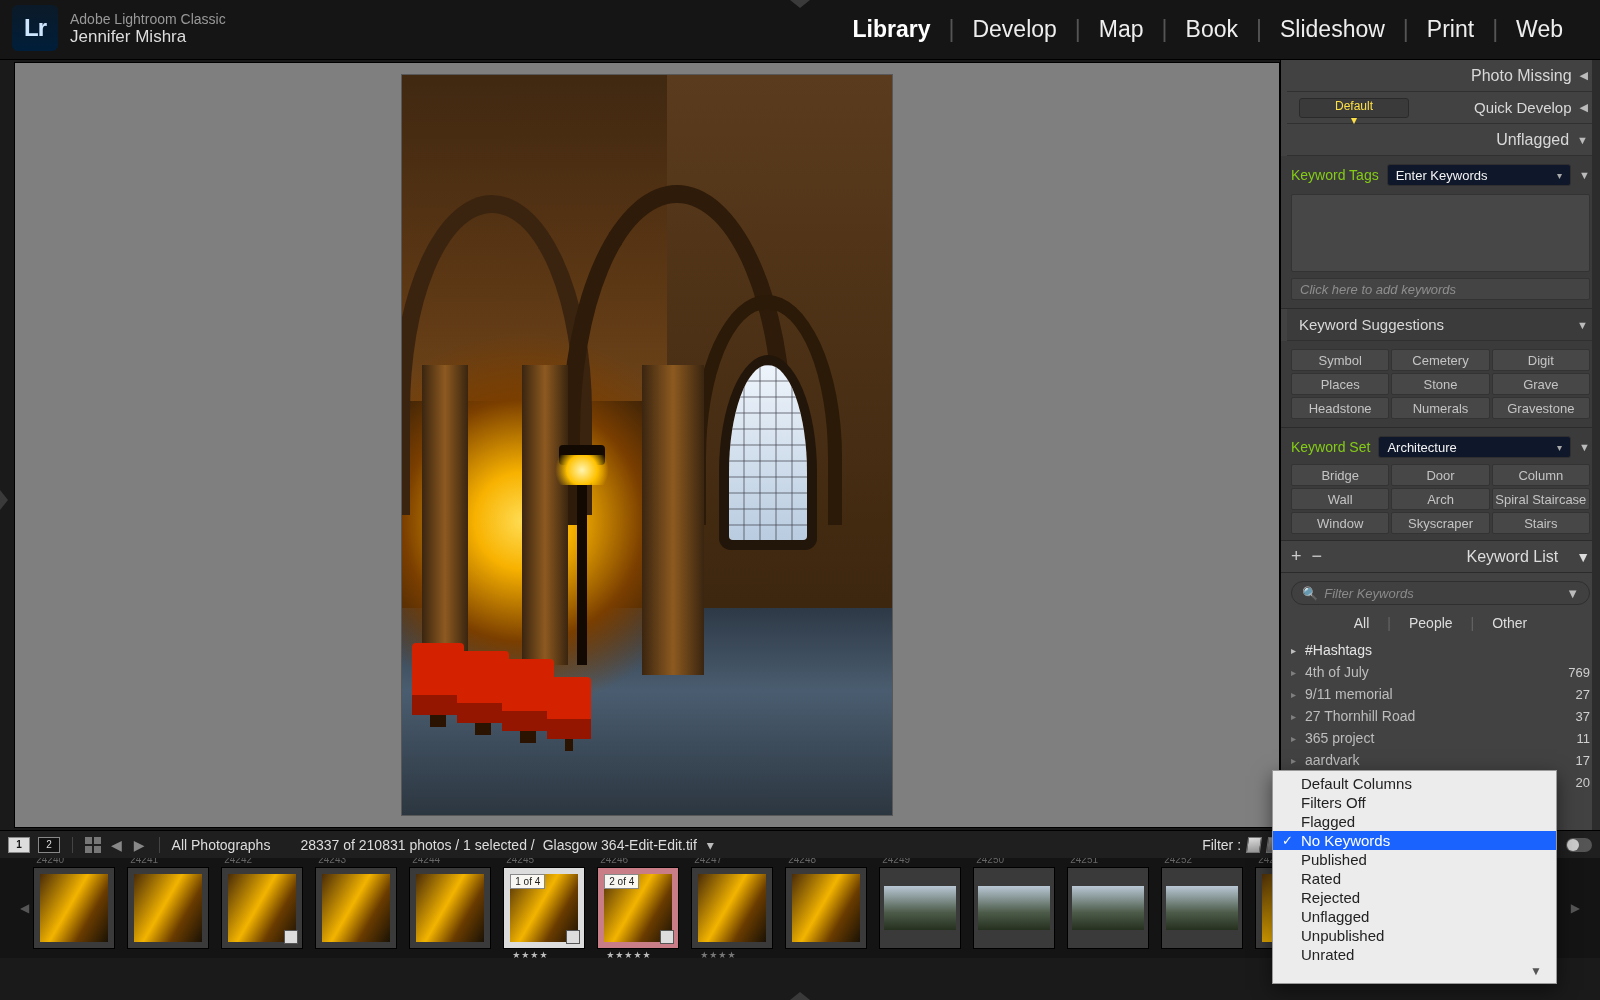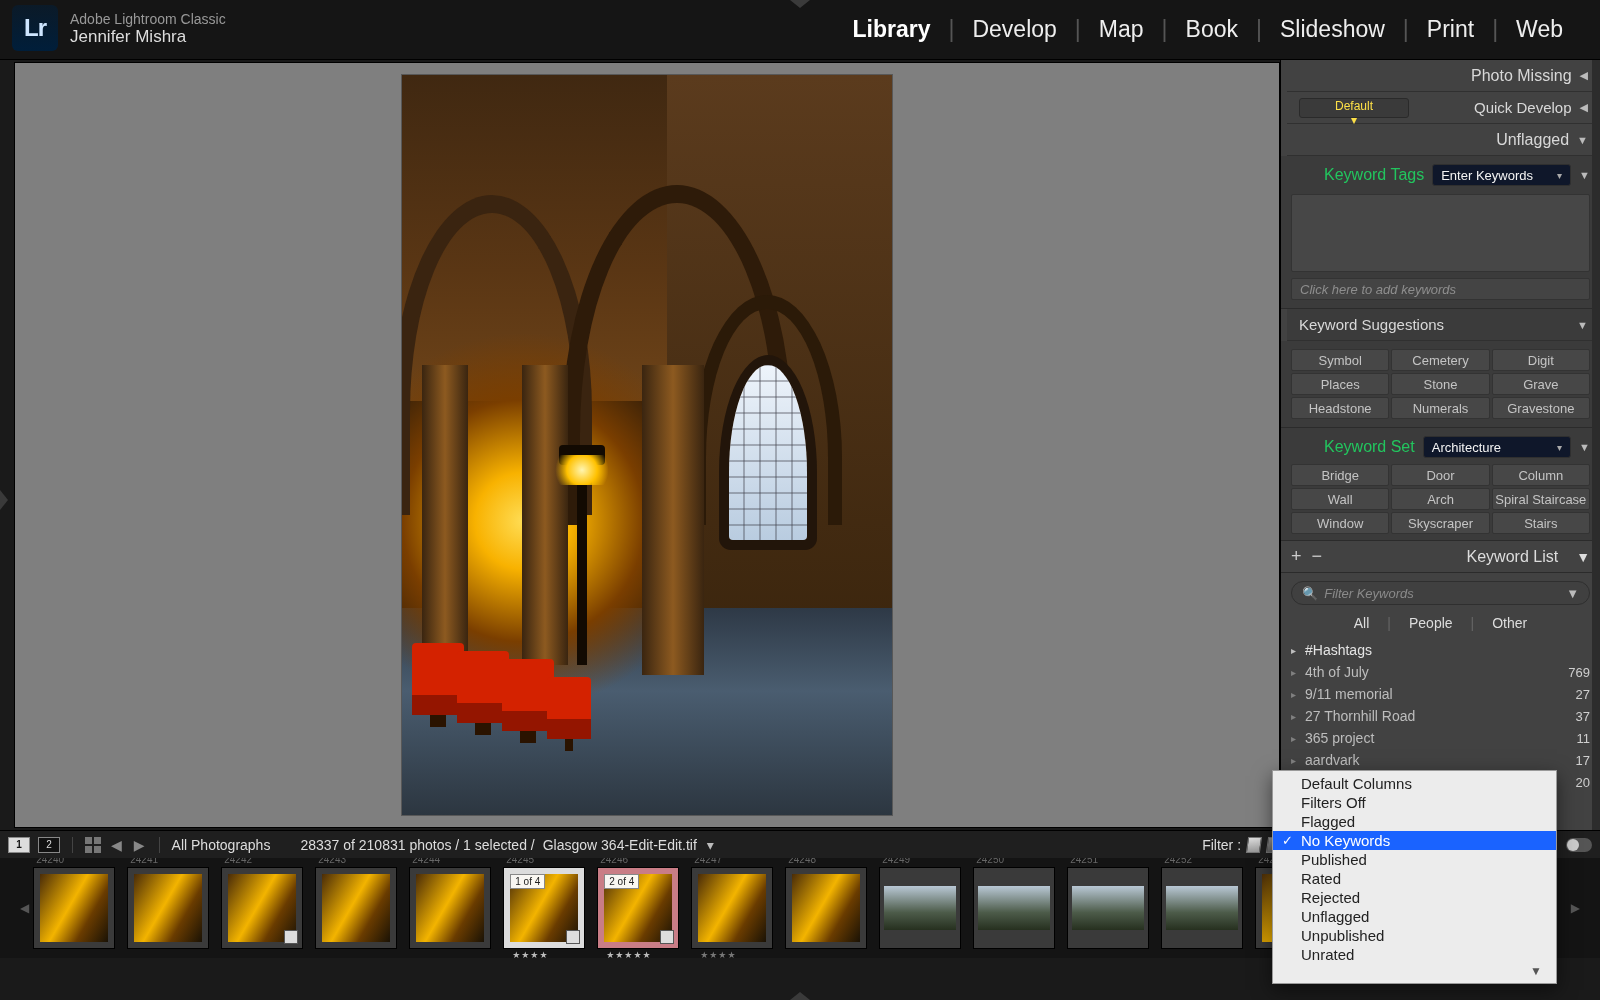--- a/index.html
+++ b/index.html
@@ -40,21 +40,21 @@
   .photo .lamp::after{content:"";position:absolute;top:-10px;left:-30px;width:70px;height:30px;background:radial-gradient(circle,#fff5b0,#ffc100 40%,transparent 70%);}
 
   
   .rpanel { width:320px; background:#424242; border-left:1px solid #000; display:flex; flex-direction:column; font-size:14px; color:#ddd; position:relative;}
   .phead { height:32px; display:flex; align-items:center; justify-content:flex-end; padding:0 12px; border-bottom:1px solid #303030; color:#d8d8d8; font-size:16px; gap:8px; cursor:pointer;margin-left:6px;}
   .phead .tri { font-size:11px; color:#bbb; }
   .phead.small { font-size:15px; }
   .phead .preset { margin-right:auto; background:#3a3a3a; border:1px solid #2a2a2a; border-radius:3px; height:20px; width:110px; font-size:12px; color:#fde047; display:flex;align-items:center;padding:0 6px;justify-content:space-between;flex-direction:column;}
   .section { background:#3b3b3b; border-bottom:1px solid #2b2b2b; padding:8px 10px; }
   .row { display:flex; align-items:center; gap:8px; }
-  .lbl { color:#22c55e; font-size:16px;margin-left:33px; }
+  .lbl { color:#84cc16; font-size:14px; }
   .select { flex:1; height:22px; background:#0f172a; border:1px solid #2f2f2f; border-radius:3px; color:#f4f4f4; font-size:13px; display:flex; align-items:center; padding:0 8px; justify-content:space-between;}
   .select .dd { color:#aaa; font-size:10px; }
   .kwbox { margin-top:8px; height:78px; background:#474747; border:1px solid #333; border-radius:2px; }
   .kwinput { margin-top:6px; height:22px; background:#444; border:1px solid #333; border-radius:2px; color:#8e8e8e; font-size:13px; padding:0 8px; display:flex; align-items:center; font-style:italic;}
   .grid3 { display:grid; grid-template-columns:repeat(3,1fr); gap:2px; margin-top:6px; }
   .chip { background:#474747; border:1px solid #333; border-radius:2px; height:22px; display:flex; align-items:center; justify-content:center; font-size:13px; color:#c4c4c4; cursor:pointer;}
   .listhdr { height:32px; display:flex; align-items:center; padding:0 10px; border-bottom:1px solid #2b2b2b; gap:10px;}
   .listhdr .plus,.listhdr .minus{ color:#ccc; font-size:18px; cursor:pointer; }
   .listhdr .title { margin-left:auto; font-size:16px; }
   .filterbox{ margin:8px 10px 6px; height:24px; background:#404040; border:1px solid #2f2f2f; border-radius:12px; display:flex;align-items:center;padding:0 10px;color:#8a8a8a;font-style:italic;font-size:13px;gap:6px;}

